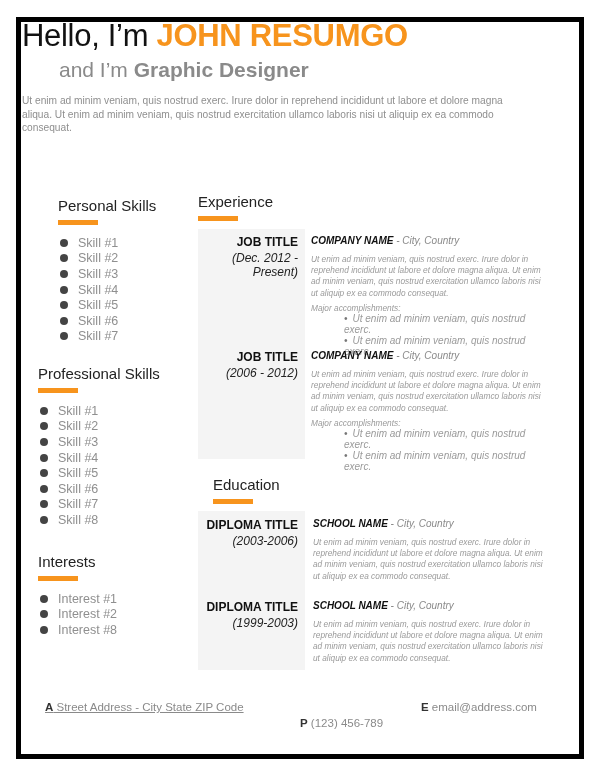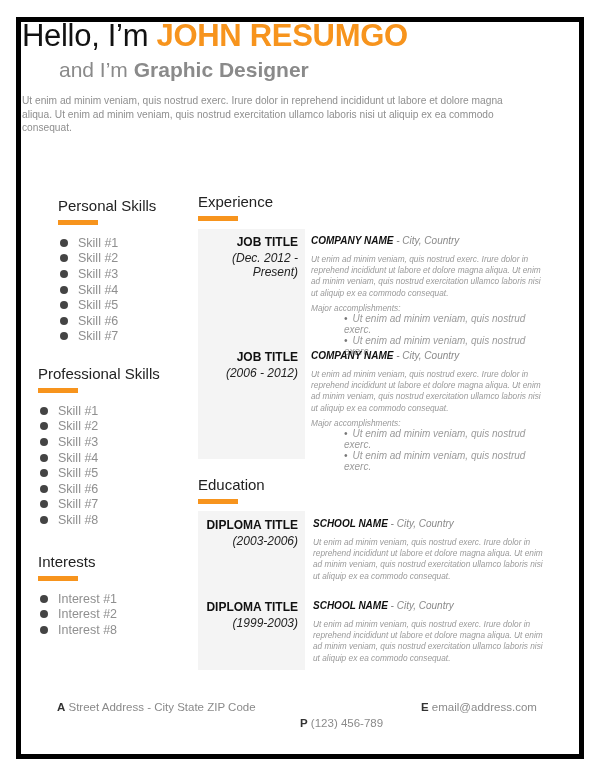--- a/index.html
+++ b/index.html
@@ -193,21 +193,21 @@
     <div class="entry-head"><b>COMPANY NAME</b><span class="loc"> - City, Country</span></div>
     <div class="entry-body">Ut enim ad minim veniam, quis nostrud exerc. Irure dolor in reprehend incididunt ut labore et dolore magna aliqua. Ut enim ad minim veniam, quis nostrud exercitation ullamco laboris nisi ut aliquip ex ea commodo consequat.</div>
     <div class="acc-label">Major accomplishments:</div>
     <ul class="acc-list">
       <li>Ut enim ad minim veniam, quis nostrud exerc.</li>
       <li>Ut enim ad minim veniam, quis nostrud exerc.</li>
     </ul>
   </div>
 </div>
 
-<div class="main-heading" style="left:198px; top:476px;">
+<div class="main-heading" style="left:213px; top:476px;">
   <div class="title">Education</div>
   <div class="bar"></div>
 </div>
 <div class="panel" style="left:198px; top:511px; height:159px;"></div>
 
 <div class="entry" style="left:198px; top:518px;">
   <div class="entry-left">
     <div class="entry-title">DIPLOMA TITLE</div>
     <div class="entry-date">(2003-2006)</div>
   </div>
@@ -222,16 +222,16 @@
     <div class="entry-title">DIPLOMA TITLE</div>
     <div class="entry-date">(1999-2003)</div>
   </div>
   <div class="entry-right" style="left:115px;">
     <div class="entry-head"><b>SCHOOL NAME</b><span class="loc"> - City, Country</span></div>
     <div class="entry-body">Ut enim ad minim veniam, quis nostrud exerc. Irure dolor in reprehend incididunt ut labore et dolore magna aliqua. Ut enim ad minim veniam, quis nostrud exercitation ullamco laboris nisi ut aliquip ex ea commodo consequat.</div>
   </div>
 </div>
 
 <div class="footer">
-  <div class="item" style="left:57px;"><b>A</b><span> Street Address - City State ZIP Code</span></div>
+  <div class="item" style="left:45px;text-decoration:underline;"><b>A</b><span> Street Address - City State ZIP Code</span></div>
   <div class="item" style="left:300px;margin-top:16px;"><b>P</b><span> (123) 456-789</span></div>
   <div class="item" style="left:421px;"><b>E</b><span> email@address.com</span></div>
 </div>
 
 </body></html>

